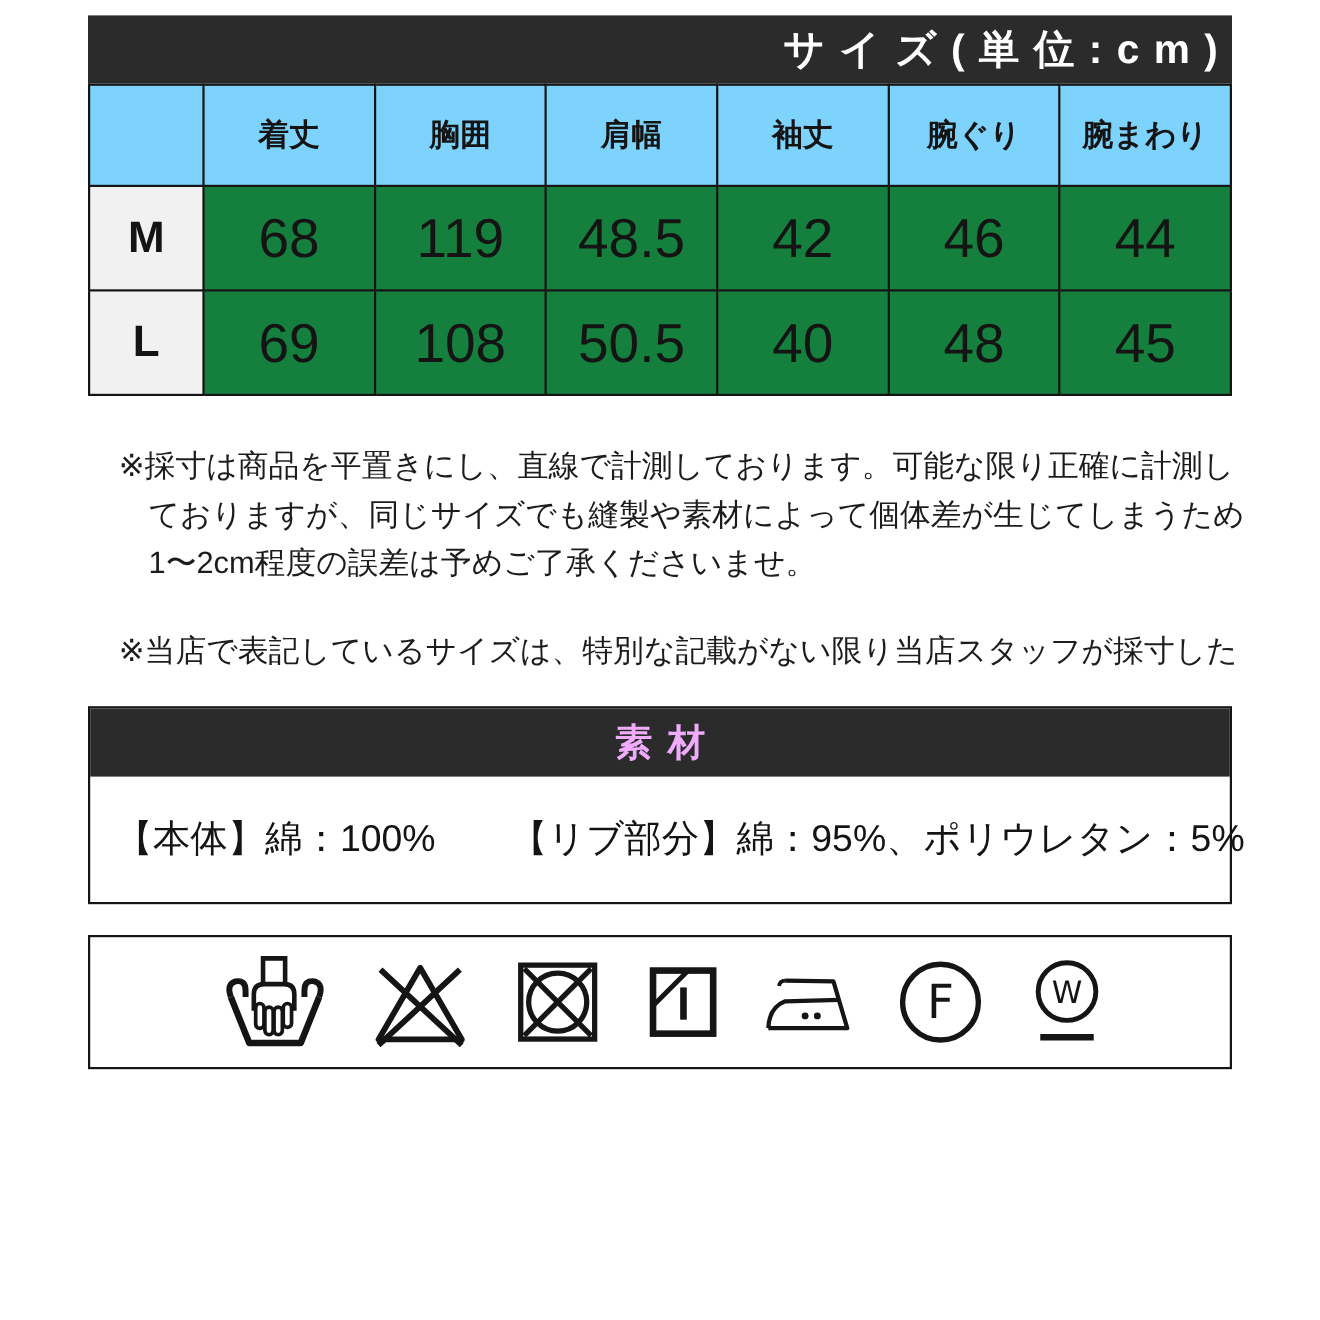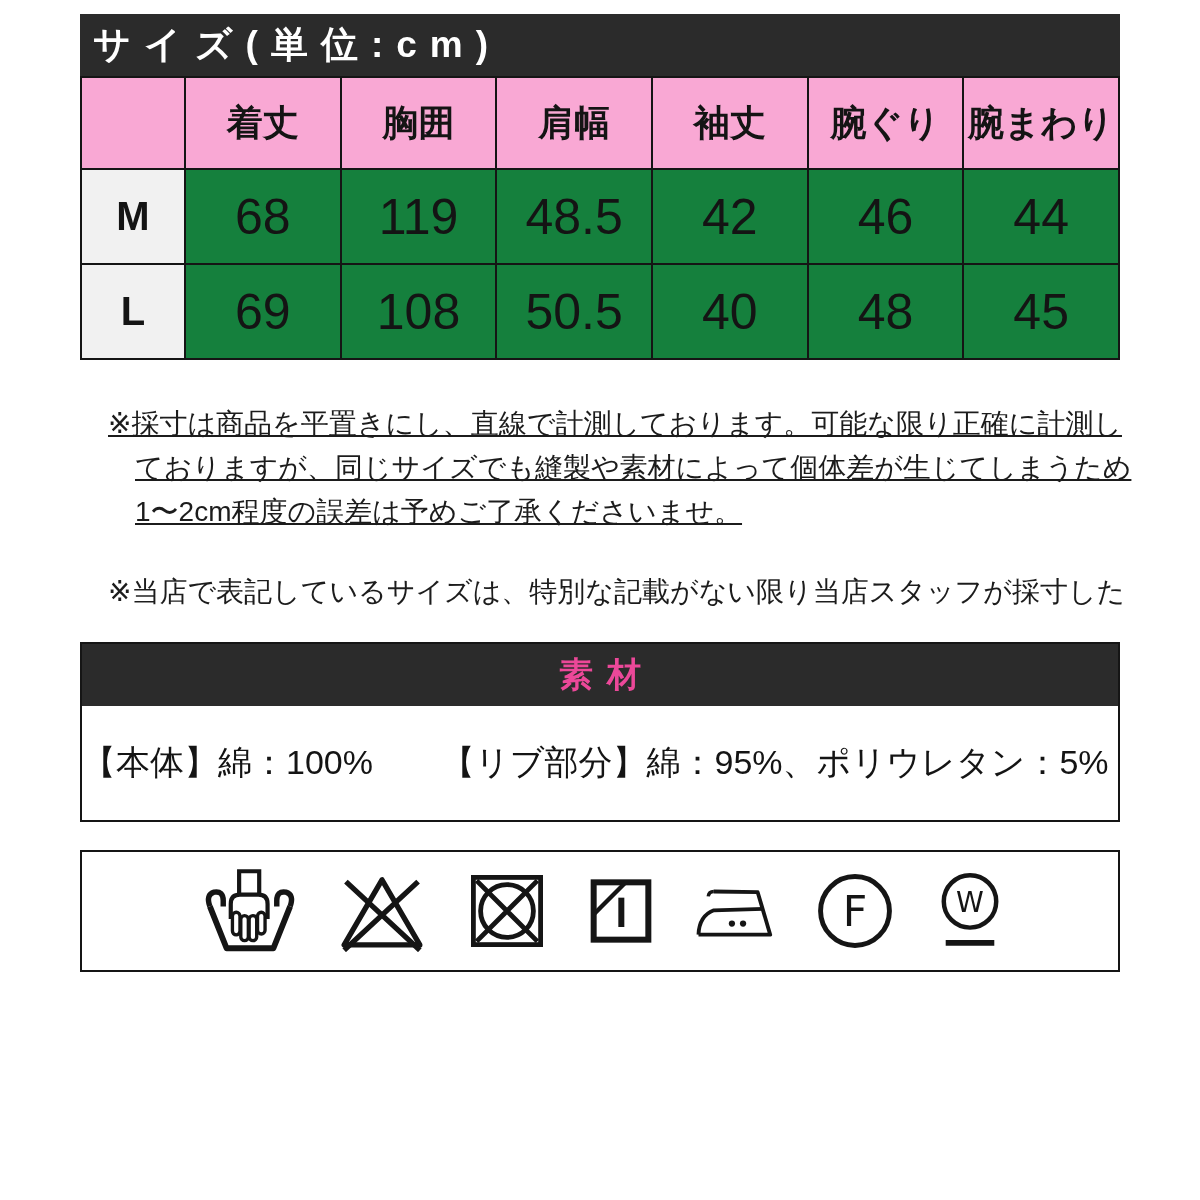--- a/index.html
+++ b/index.html
@@ -7,58 +7,58 @@
     width:1200px; height:1200px;
     background:#ffffff;
     color:#141414;
     font-family:"Liberation Sans","DejaVu Sans",sans-serif;
   }
   .page { padding:14px 80px 0 80px; }
 
   
   .title-bar {
     height:62px; background:#2b2b2b; color:#ffffff;
-    display:flex; align-items:center; justify-content:flex-start;
+    display:flex; align-items:center; justify-content:flex-end;
     font-size:37px; font-weight:bold;
     letter-spacing:13px; text-indent:13px;
   }
 
   
   table.size-table {
     width:100%; border-collapse:collapse; table-layout:fixed;
   }
   .size-table th, .size-table td {
     border:2px solid #151515; text-align:center; vertical-align:middle; padding:0;
   }
   .size-table thead tr { height:92px; }
   .size-table tbody tr { height:95px; }
-  .size-table thead th { font-size:36px; font-weight:bold; background:#f9a8d4; }
+  .size-table thead th { font-size:28px; font-weight:bold; background:#7dd3fc; }
   .size-table tbody th { font-size:40px; font-weight:bold; background:#f1f1f1; }
   .size-table td { font-size:50px; font-weight:400; background:#15803d; }
 
   
   .note {
     padding-left:55px; font-size:28px; line-height:44px; color:#1c1c1c;
   }
   .note div { white-space:nowrap; }
   .note .first { text-indent:-27px; }
-  .note-1 { margin-top:42px;text-decoration:underline; }
+  .note-1 { margin-top:42px; }
   .note-2 { margin-top:36px; }
 
   
   .box { margin-top:28px; border:2px solid #151515; }
   .box-bar {
-    height:62px; background:#2b2b2b; color:#ec4899;
+    height:62px; background:#2b2b2b; color:#f0abfc;
     display:flex; align-items:center; justify-content:center;
     font-size:34px; font-weight:bold;
     letter-spacing:14px; text-indent:14px;
   }
   .material-content {
     height:114px; display:flex; align-items:center;
-    font-size:34px; white-space:nowrap;
+    padding-left:23px; font-size:34px; white-space:nowrap;
   }
   .care-content {
     height:118px; display:flex; align-items:center; justify-content:space-between;
     padding:0 116px 0 122px;
   }
   .care-content svg { display:block; }
   .ink { stroke:#151515; fill:none; }
   .ink-fill { fill:#151515; stroke:none; }
   .wht { fill:#ffffff; stroke:#151515; }
   svg text {

